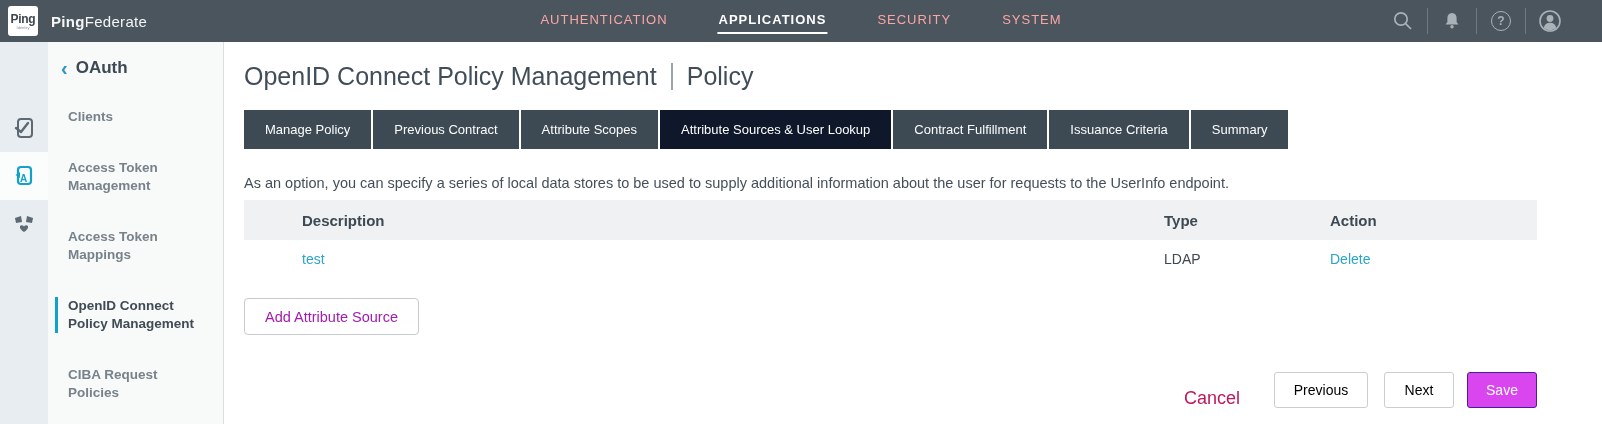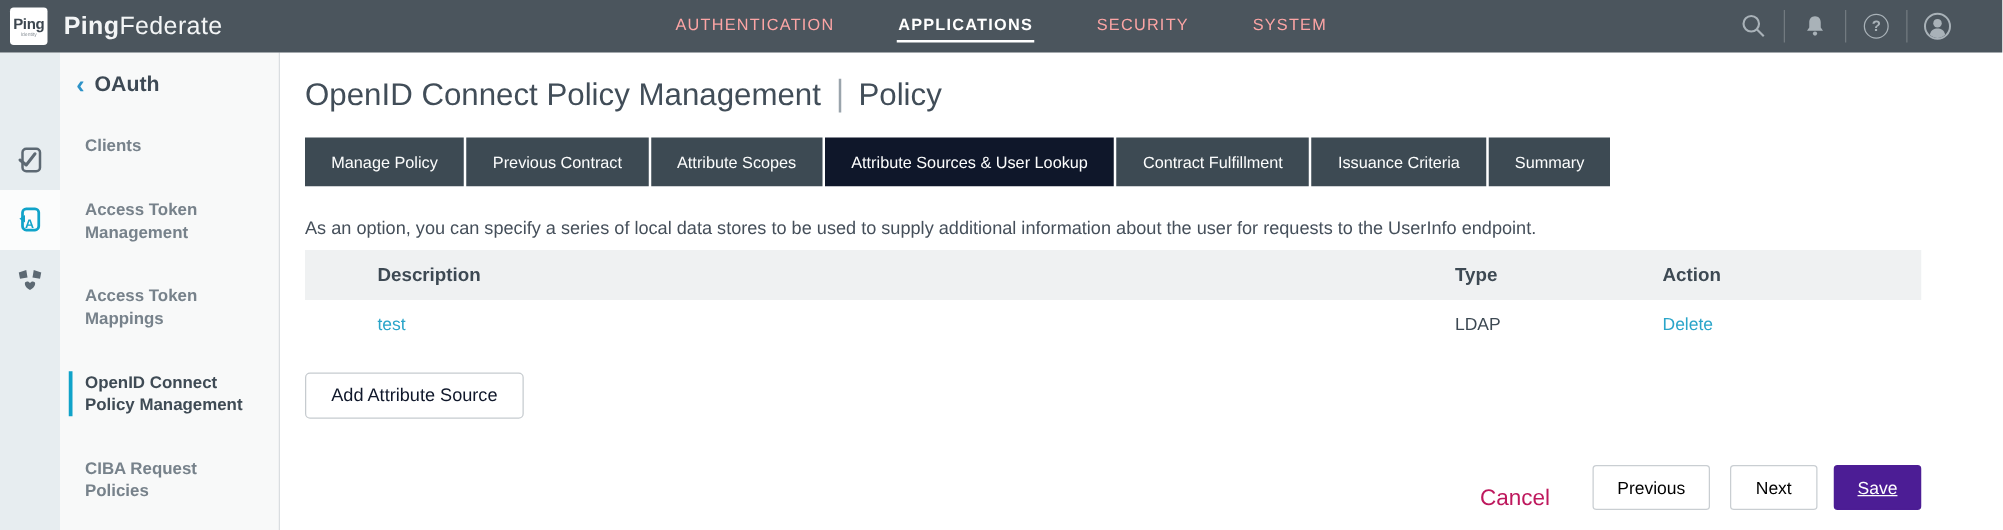--- a/index.html
+++ b/index.html
@@ -5,21 +5,21 @@
   * { margin:0; padding:0; box-sizing:border-box; }
   html,body { width:1602px; height:424px; overflow:hidden; background:#fff;
               font-family:"Liberation Sans", sans-serif; }
 
   
   .header { height:42px; background:#4b555d; display:flex; align-items:center; position:relative; }
   .logo-box { width:30px; height:30px; background:#fff; border-radius:3px; margin-left:8px;
               display:flex; flex-direction:column; align-items:center; justify-content:center; line-height:1; }
   .logo-main { font-size:12px; font-weight:bold; color:#3d4750; letter-spacing:-0.3px; }
   .logo-sub  { font-size:4px; color:#8a9299; margin-top:1px; }
-  .brand { margin-left:13px; font-size:20px; color:#f3f5f6; letter-spacing:0.3px; }
+  .brand { margin-left:13px; font-size:15px; color:#f3f5f6; letter-spacing:0.3px; }
   .brand b { font-weight:bold; }
   .brand span.rest { font-weight:300; }
   .topnav { position:absolute; left:50%; transform:translateX(-50%); display:flex; gap:49px; align-items:center; }
   .topnav .nav-item { font-size:13px; letter-spacing:1px; color:#fca5a5; cursor:pointer;
                       padding:4px 1px 5px; border-bottom:2px solid transparent; }
   .topnav .nav-item.active { color:#fff; font-weight:bold; border-bottom:2px solid #fff; }
   .header-right { margin-left:auto; display:flex; align-items:center; padding-right:40px; }
   .hicon { width:24px; height:24px; display:flex; align-items:center; justify-content:center; cursor:pointer; }
   .hsep { width:1px; height:26px; background:rgba(255,255,255,0.22); margin:0 12px; }
   .help-circle { width:20px; height:20px; border:1.6px solid #a9b2b8; border-radius:50%;
@@ -60,31 +60,31 @@
   .table { margin-top:2px; width:100%; }
   .thead { margin-top:9px; display:flex; background:#eff1f2; height:40px; align-items:center;
            font-size:15px; font-weight:bold; color:#3d4953; }
   .trow  { display:flex; height:38px; align-items:center; font-size:14px; color:#3d4953; background:#fff; }
   .col-desc   { width:920px; padding-left:58px; }
   .col-type   { width:166px; }
   .col-action { flex:1; }
   a.tlink { color:#2aa5c9; text-decoration:none; cursor:pointer; }
 
   .add-btn { margin-top:20px; background:#fff; border:1px solid #c6cbcf; border-radius:4px;
-             color:#0f172a; font-size:14.5px; padding:0 20px; height:37px; cursor:pointer;
+             color:#a21caf; font-size:14.5px; padding:0 20px; height:37px; cursor:pointer;
              font-family:"Liberation Sans", sans-serif; }
 
   .footer { margin-top:36px; display:flex; align-items:center; justify-content:flex-end; }
   .cancel-link { color:#be185d; font-size:18px; margin-right:34px; cursor:pointer; text-decoration:none;margin-top:17px; }
   .btn { height:36px; border-radius:3px; font-size:14px; cursor:pointer;
          font-family:"Liberation Sans", sans-serif; }
   .btn.ghost { background:#fff; border:1px solid #c9ced2; color:#000000; }
   .btn-prev { width:94px; margin-right:16px; }
   .btn-next { width:70px; margin-right:13px; }
-  .btn-save { width:70px; background:#4c1d95; border:1px solid #4c1d95; color:#fff;text-decoration:underline; }
+  .btn-save { width:70px; background:#d946ef; border:1px solid #4c1d95; color:#fff; }
 </style>
 </head>
 <body>
 
 <div class="header">
   <div class="logo-box">
     <div class="logo-main">Ping</div>
     <div class="logo-sub">Identity</div>
   </div>
   <div class="brand">

